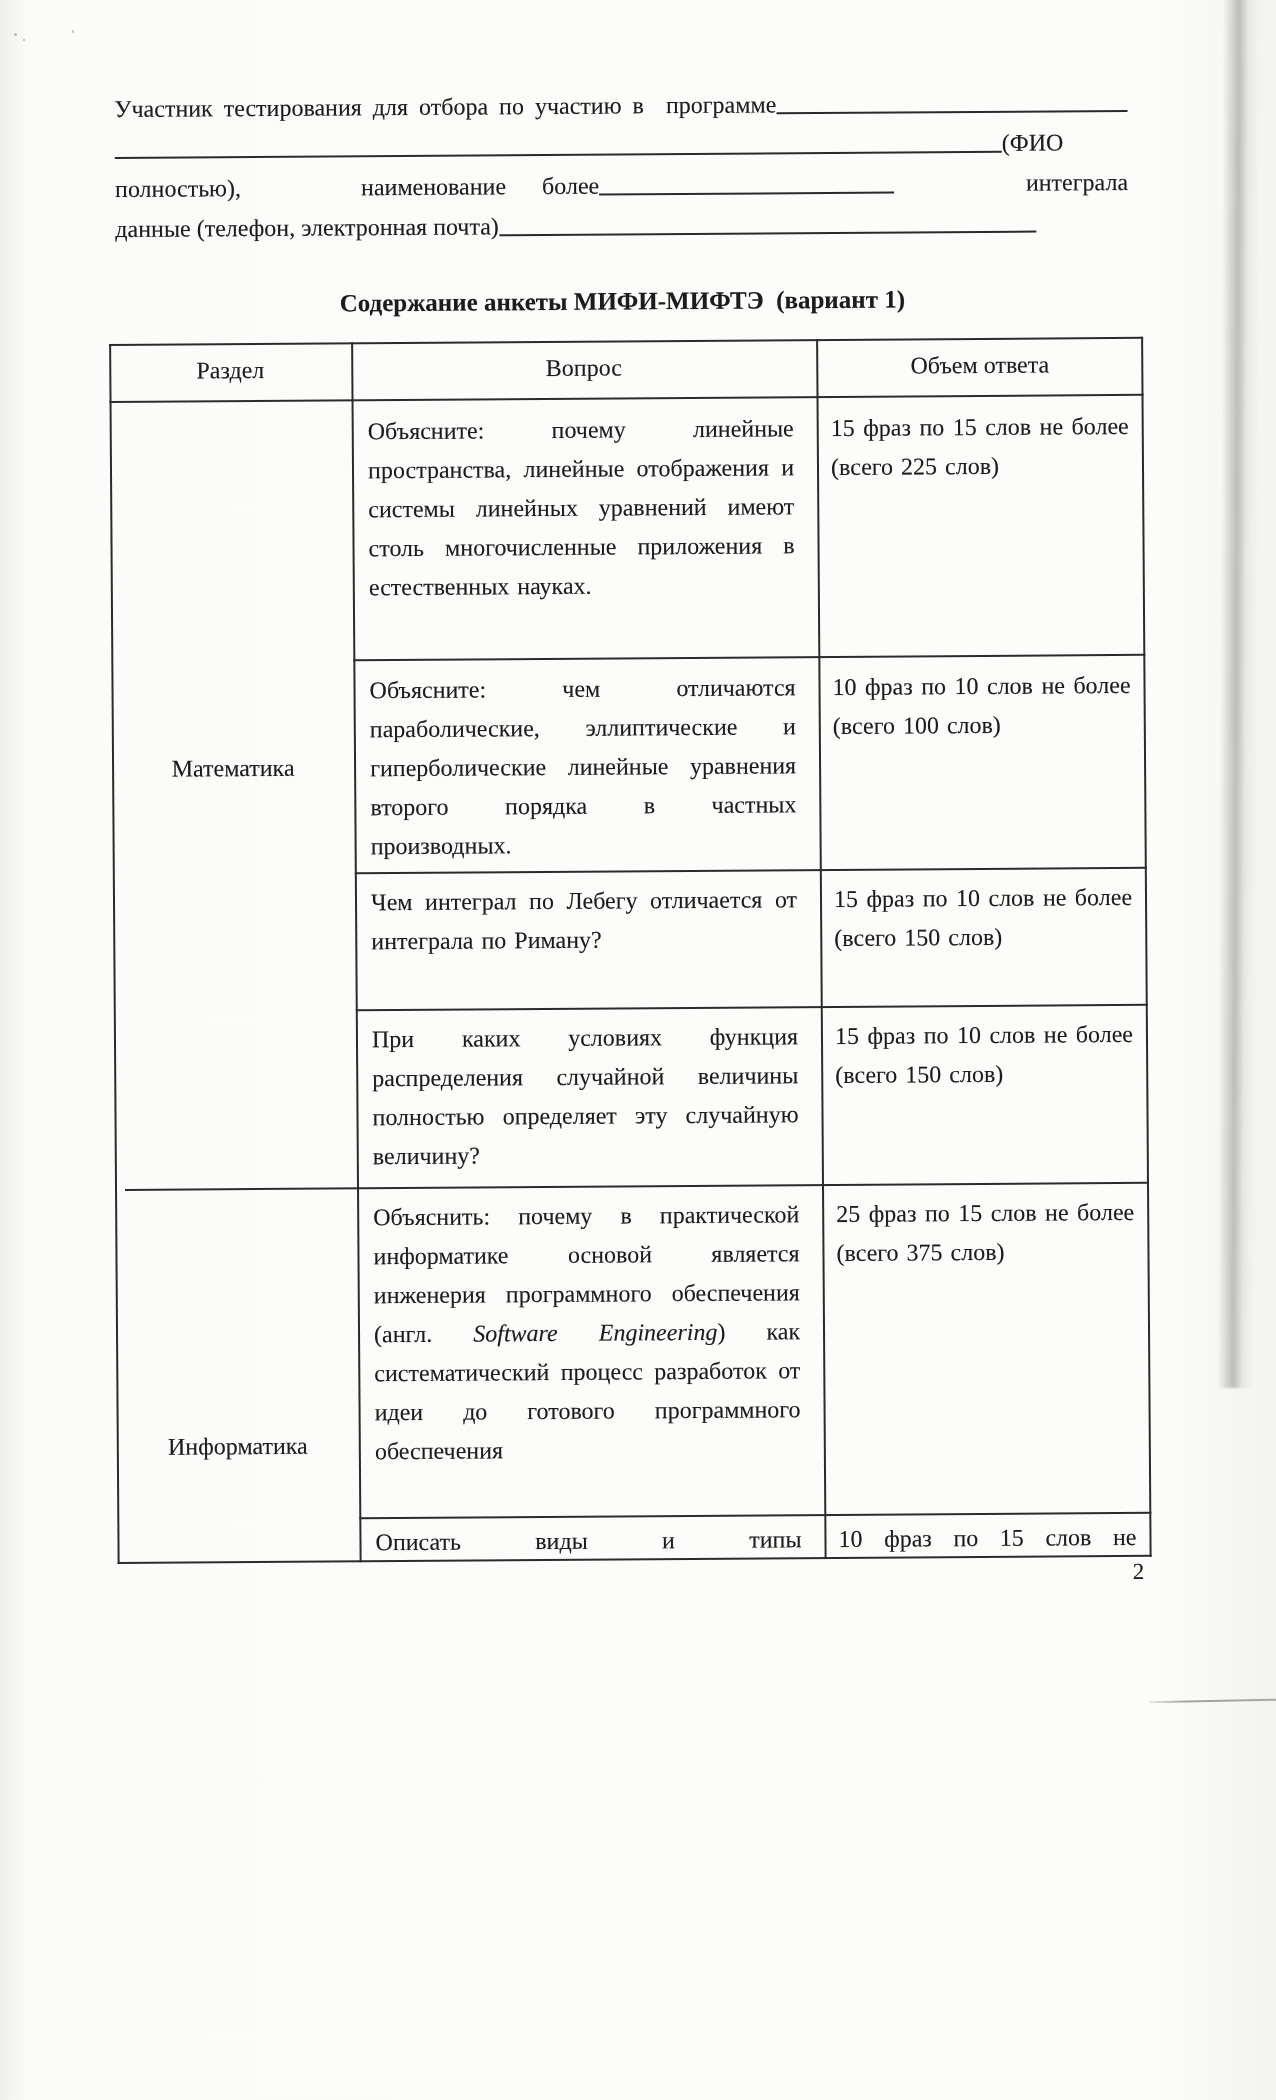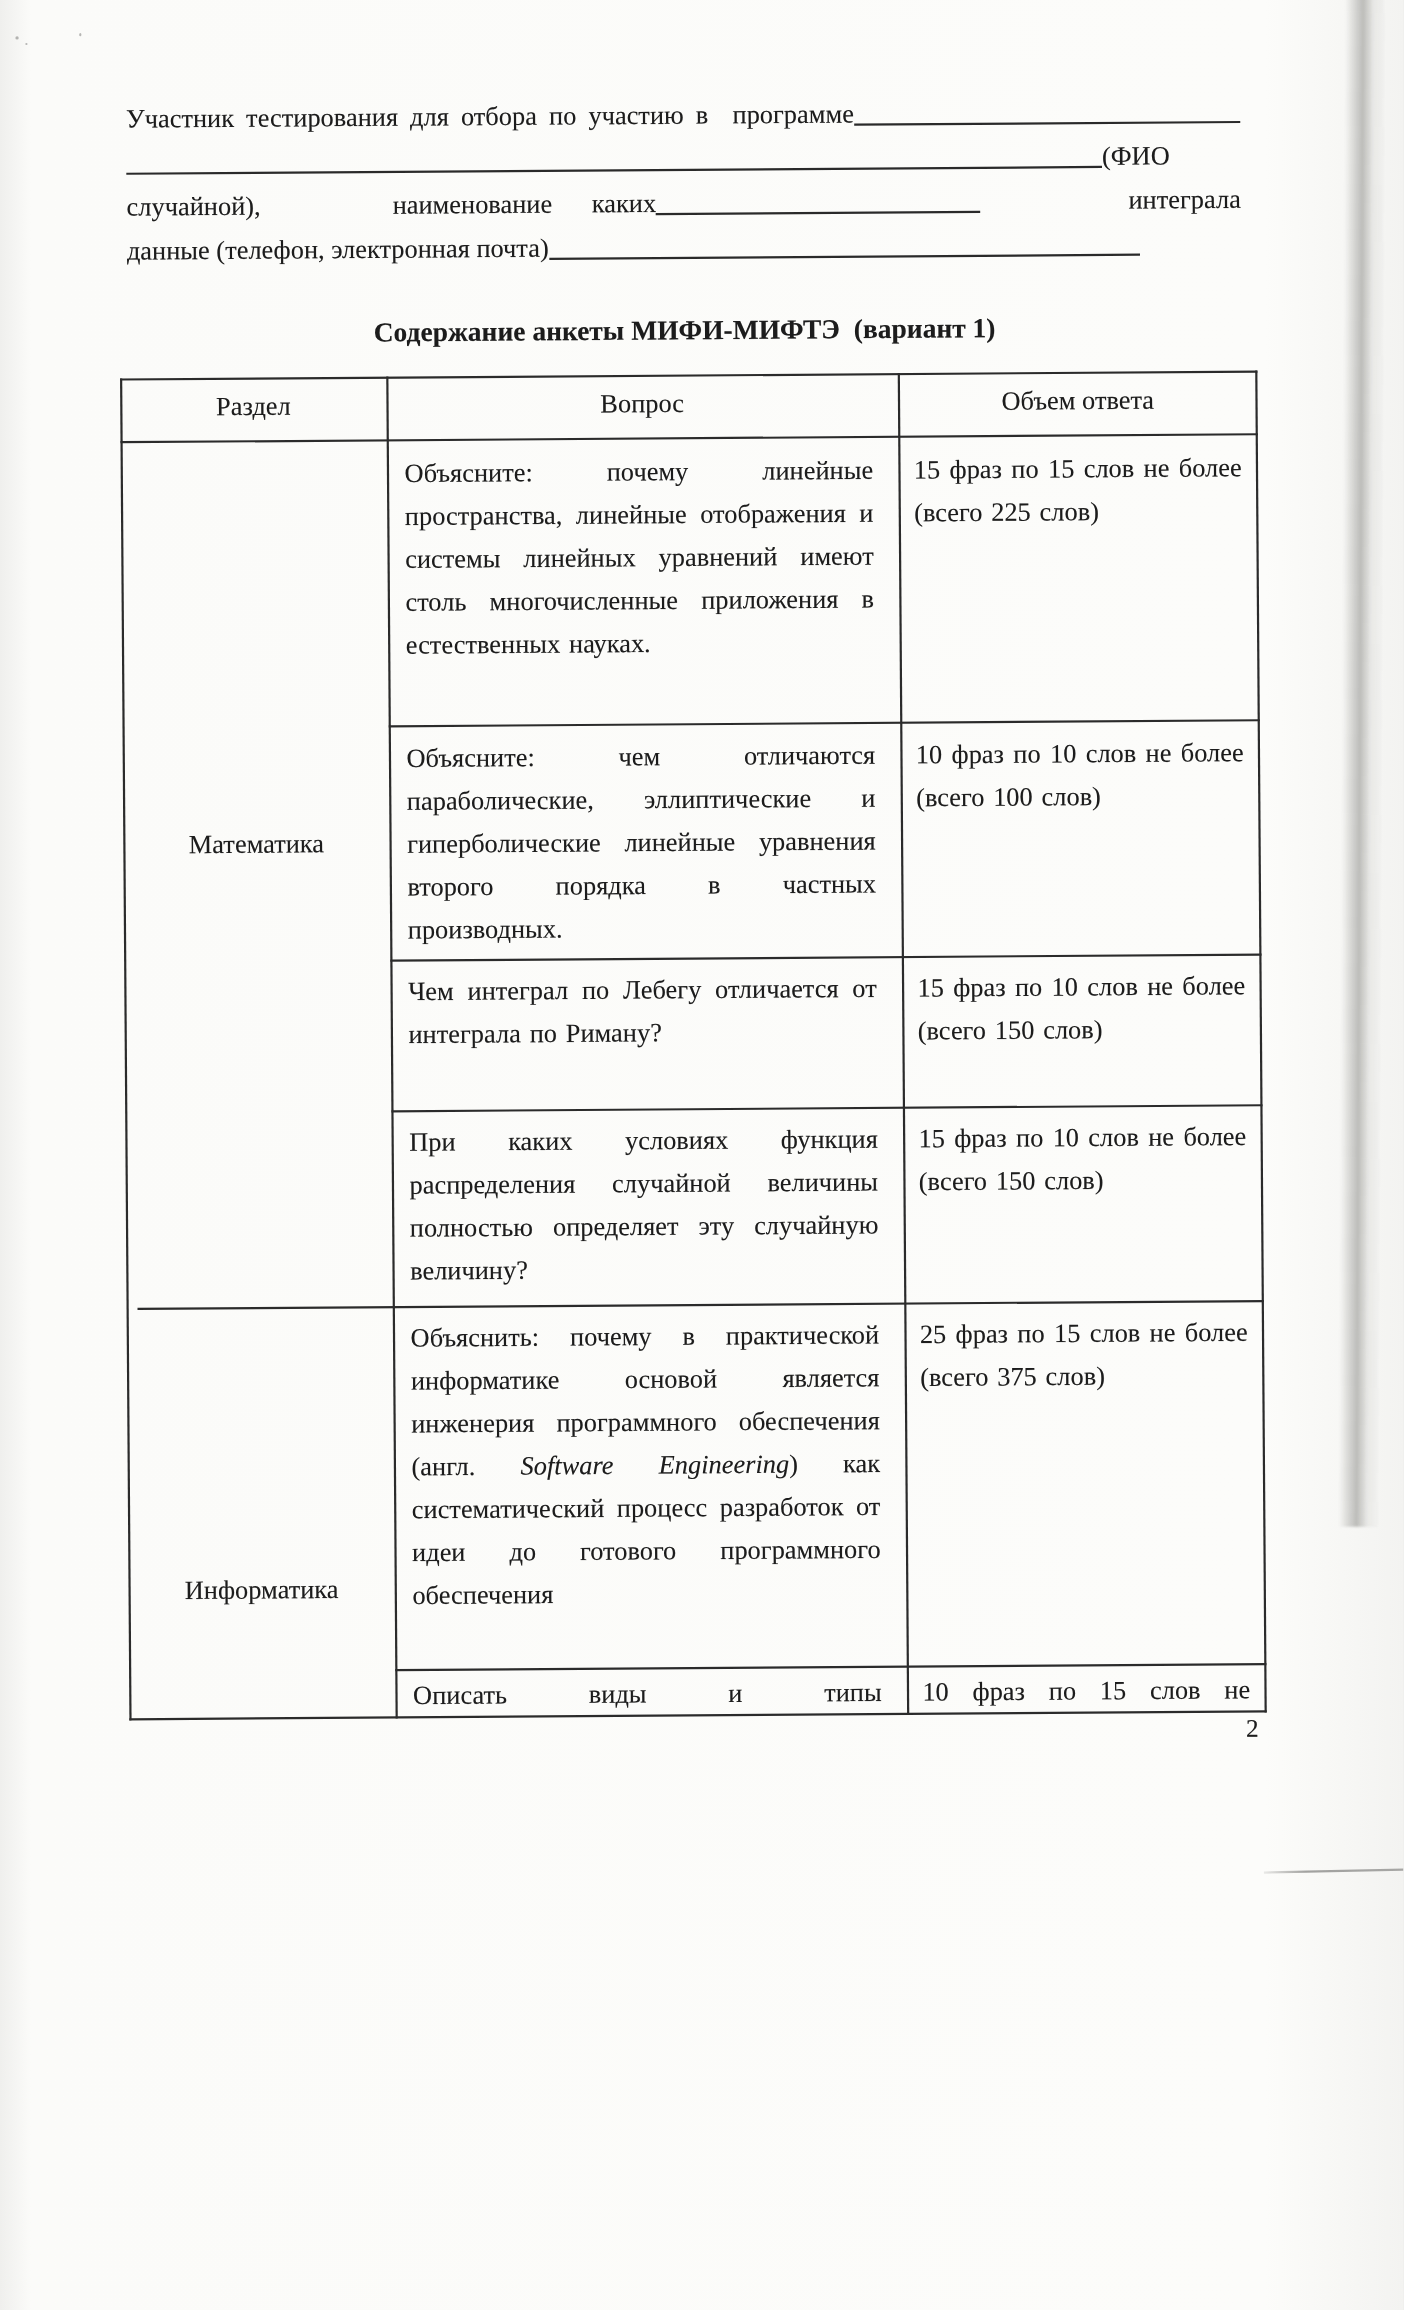--- a/index.html
+++ b/index.html
@@ -85,25 +85,25 @@
     <div class="hdr">
       <div class="h-row h-line1">
         <span>Участник тестирования для отбора по участию в  программе</span>
         <div class="fill"></div>
       </div>
       <div class="h-row">
         <div class="fill fill-fixed2"></div>
         <span>(ФИО</span>
       </div>
       <div class="h-row">
-        <span>случайной),</span>
+        <span>полностью),</span>
         <div class="sp-a"></div>
         <span>наименование</span>
         <div class="sp-b"></div>
-        <span>каких</span>
+        <span>более</span>
         <div class="fill fill-line3"></div>
         <div class="gap-grow"></div>
         <span>интеграла</span>
       </div>
       <div class="h-row">
         <span>данные (телефон, электронная почта)</span>
         <div class="fill fill-line4"></div>
       </div>
     </div>
 

